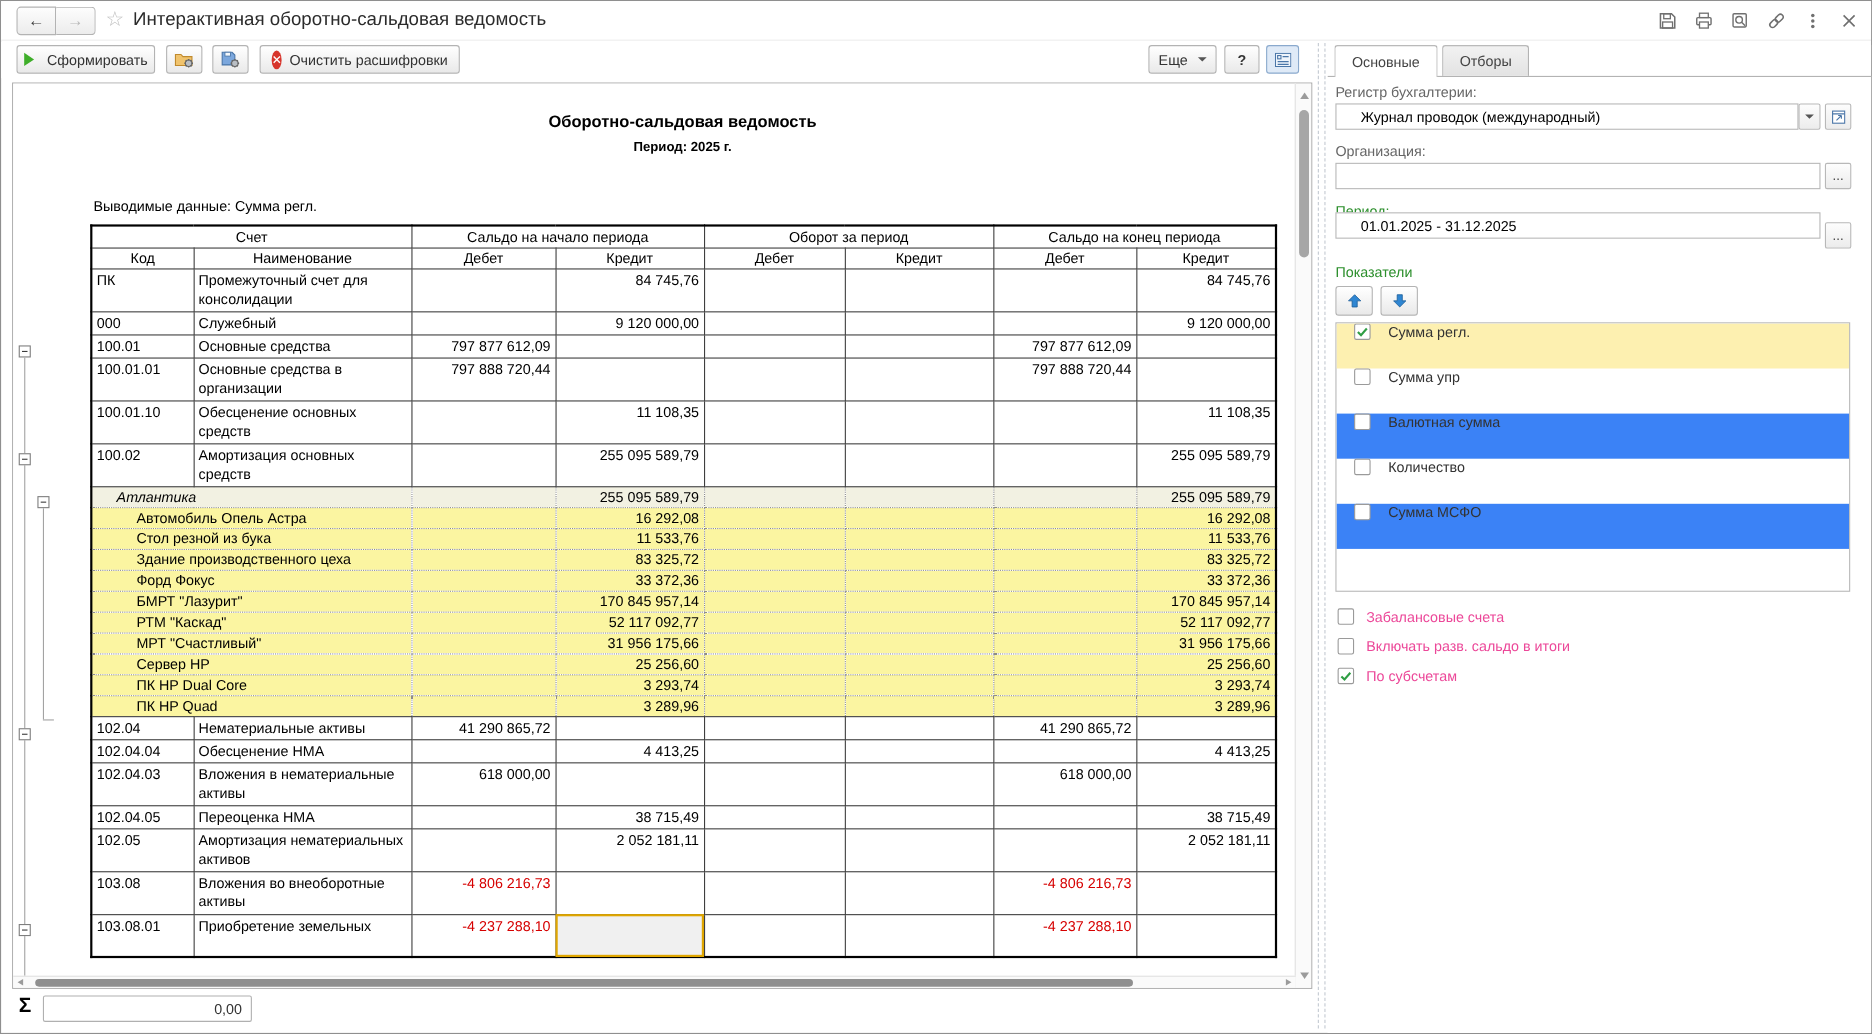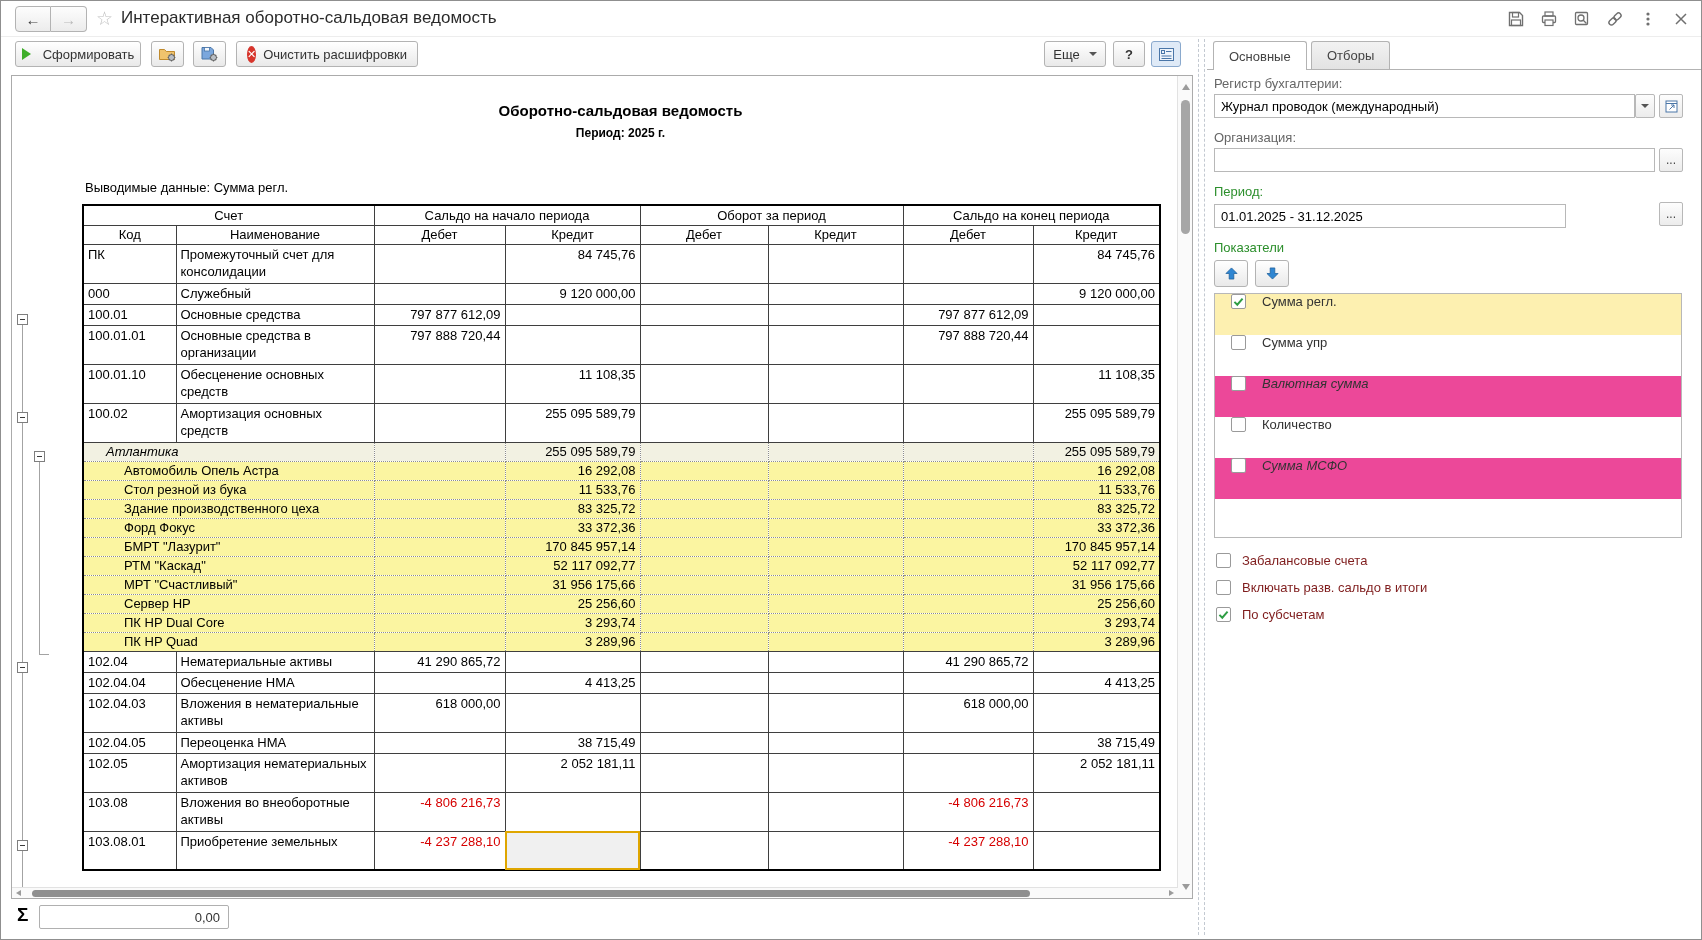--- a/index.html
+++ b/index.html
@@ -76,30 +76,30 @@
   .splitter { position:absolute; left:1197px; top:38px; width:7px; height:896px; border-left:1px dashed #c3c9d1; border-right:1px dashed #c3c9d1; }
 
   
   .panel { position:absolute; left:1206px; top:40px; width:496px; height:898px; background:#fff; }
   .tabbar { position:absolute; left:0; top:0; width:100%; height:28px; }
   .tab { position:absolute; top:0; height:28px; padding:0 15px; font-size:13px; color:#444; border:1px solid #b3b3b3; border-bottom:none; border-radius:3px 3px 0 0; background:linear-gradient(#f2f2f2,#e3e3e3); display:flex; align-items:center; z-index:1; }
   .tab.active { background:#fff; height:29px; z-index:3; }
   .panel-body { position:absolute; left:0; top:28px; width:100%; height:870px; border-top:1px solid #b3b3b3; background:#fff; }
   .plabel { position:absolute; font-size:13px; color:#666; }
   .plabel.green { color:#2c8f2c; }
-  .pinput { position:absolute; height:24px; border:1px solid #b8b8b8; font-size:13px; color:#000; padding:0 6px; font-family:inherit; background:#fff; }
+  .pinput { position:absolute; height:24px; border:1px solid #b8b8b8; font-size:13px; color:#000; padding:0 22px; font-family:inherit; background:#fff; }
   .sbtn { position:absolute; height:24px; border:1px solid #b8b8b8; background:linear-gradient(#fdfdfd,#ececec); display:flex; align-items:center; justify-content:center; font-size:12px; color:#444; border-radius:2px; }
   .movebtn { position:absolute; width:34px; height:27px; border:1px solid #b3b3b3; border-radius:3px; background:linear-gradient(#ffffff,#e9e9e9); display:flex; align-items:center; justify-content:center; }
   .indlist { position:absolute; left:7px; top:251px; width:468px; height:245px; border:1px solid #b8b8b8; background:#fff; overflow:hidden; }
   .ind-row { height:41px; display:flex; align-items:flex-start; padding-left:16px; gap:16px; font-size:13px; color:#333; }
-  .ind-row.alt { background:#ec4899;font-style:italic; }
+  .ind-row.alt { background:#3b82f6; }
   .ind-row.sel { background:#fdf0b0; }
   .cb { width:15px; height:15px; border:1px solid #9a9a9a; border-radius:2px; background:#fff; display:inline-flex; align-items:center; justify-content:center; flex:0 0 15px; }
   .cb svg { width:13px; height:13px; }
-  .opt-row { position:absolute; left:9px; display:flex; align-items:center; gap:11px; font-size:13px; color:#7f1d1d; height:18px; }
+  .opt-row { position:absolute; left:9px; display:flex; align-items:center; gap:11px; font-size:13px; color:#ec4899; height:18px; }
 </style>
 </head>
 <body>
 
 <div class="app">
 
   <div class="titlebar">
     <div class="navgroup">
       <div class="navbtn back">
           <span>←</span>
@@ -513,21 +513,21 @@
           </svg>
         </div>
 
       <div class="plabel" style="left:7px; top:60px;">Организация:</div>
       <input class="pinput" style="left: 7px; top: 78px; width: 441px;" readonly="" value="">
       <div class="sbtn" style="left:452px; top:78px; width:24px;">
           <span>...</span>
         </div>
 
       <div class="plabel green" style="left:7px; top:114px;">Период:</div>
-      <input class="pinput" style="left: 7px; top: 134px; width: 352px;" readonly="" value="01.01.2025 - 31.12.2025">
+      <input class="pinput" style="left: 7px; top: 123px; width: 441px;" readonly="" value="01.01.2025 - 31.12.2025">
       <div class="sbtn" style="left:452px; top:132px; width:24px;">
           <span>...</span>
         </div>
 
       <div class="plabel green" style="left:7px; top:170px;">Показатели</div>
       <div class="movebtn" style="left:7px; top:190px;">
           <svg width="13" height="13" viewBox="0 0 14 14">
             <path d="M7 1 L13 7 H9.5 V13 H4.5 V7 H1 Z" fill="#2f86d2" stroke="#1e5f99" stroke-width="0.8"></path>
           </svg>
         </div>

